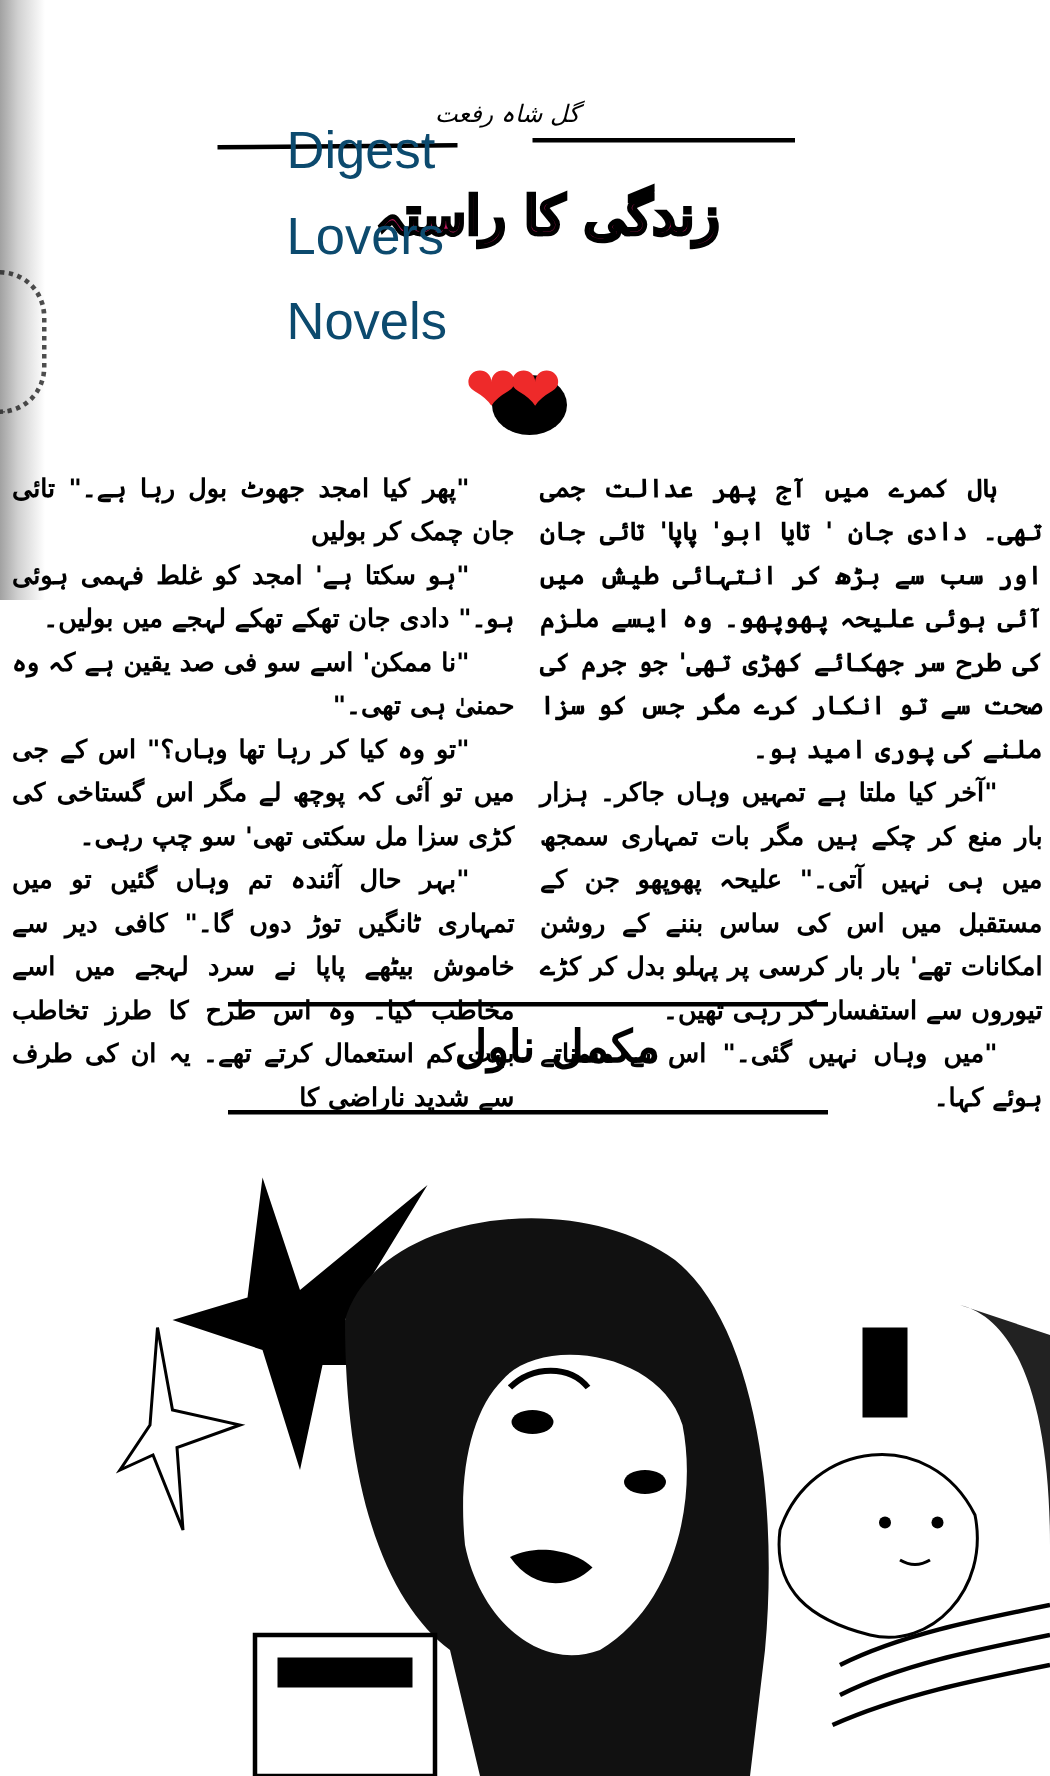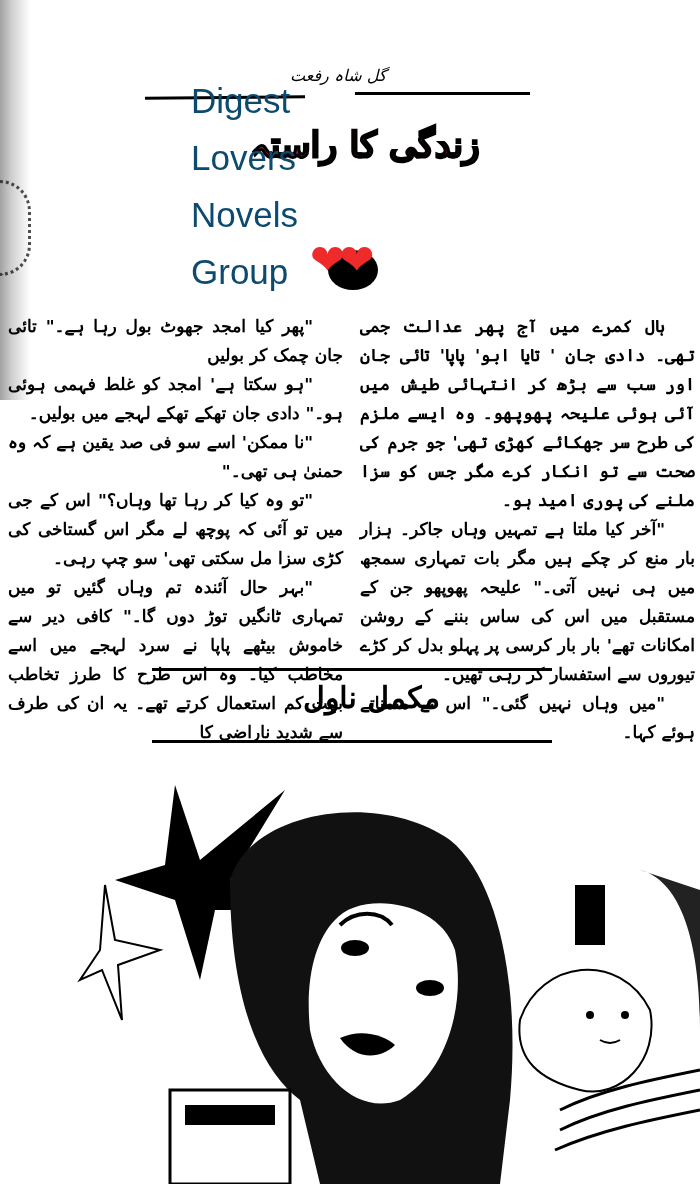--- a/index.html
+++ b/index.html
@@ -67,21 +67,20 @@
 <div class="abs rule" style="left:355px; top:92px; width:175px;"></div>
 <div class="abs byline">گل شاہ رفعت</div>
 
 <div class="abs title-blob"></div>
 <div class="abs title-callig">زندگی کا راستہ</div>
 
 <div class="abs watermark">
   <div>Digest</div>
   <div>Lovers</div>
   <div>Novels</div>
-  <div>Group</div>
 </div>
 <div class="abs hearts">❤❤</div>
 
 <div class="abs col col-right">
   <p>ہال کمرے میں آج پھر عدالت جمی تھی۔ دادی جان ' تایا ابو' پاپا' تائی جان اور سب سے بڑھ کر انتہائی طیش میں آئی ہوئی علیحہ پھوپھو۔ وہ ایسے ملزم کی طرح سر جھکائے کھڑی تھی' جو جرم کی صحت سے تو انکار کرے مگر جس کو سزا ملنے کی پوری امید ہو۔</p>
   <p>"آخر کیا ملتا ہے تمہیں وہاں جاکر۔ ہزار بار منع کر چکے ہیں مگر بات تمہاری سمجھ میں ہی نہیں آتی۔" علیحہ پھوپھو جن کے مستقبل میں اس کی ساس بننے کے روشن امکانات تھے' بار بار کرسی پر پہلو بدل کر کڑے تیوروں سے استفسار کر رہی تھیں۔</p>
   <p>"میں وہاں نہیں گئی۔" اس نے منمناتے ہوئے کہا۔</p>
 </div>
 
 <div class="abs col col-left">

